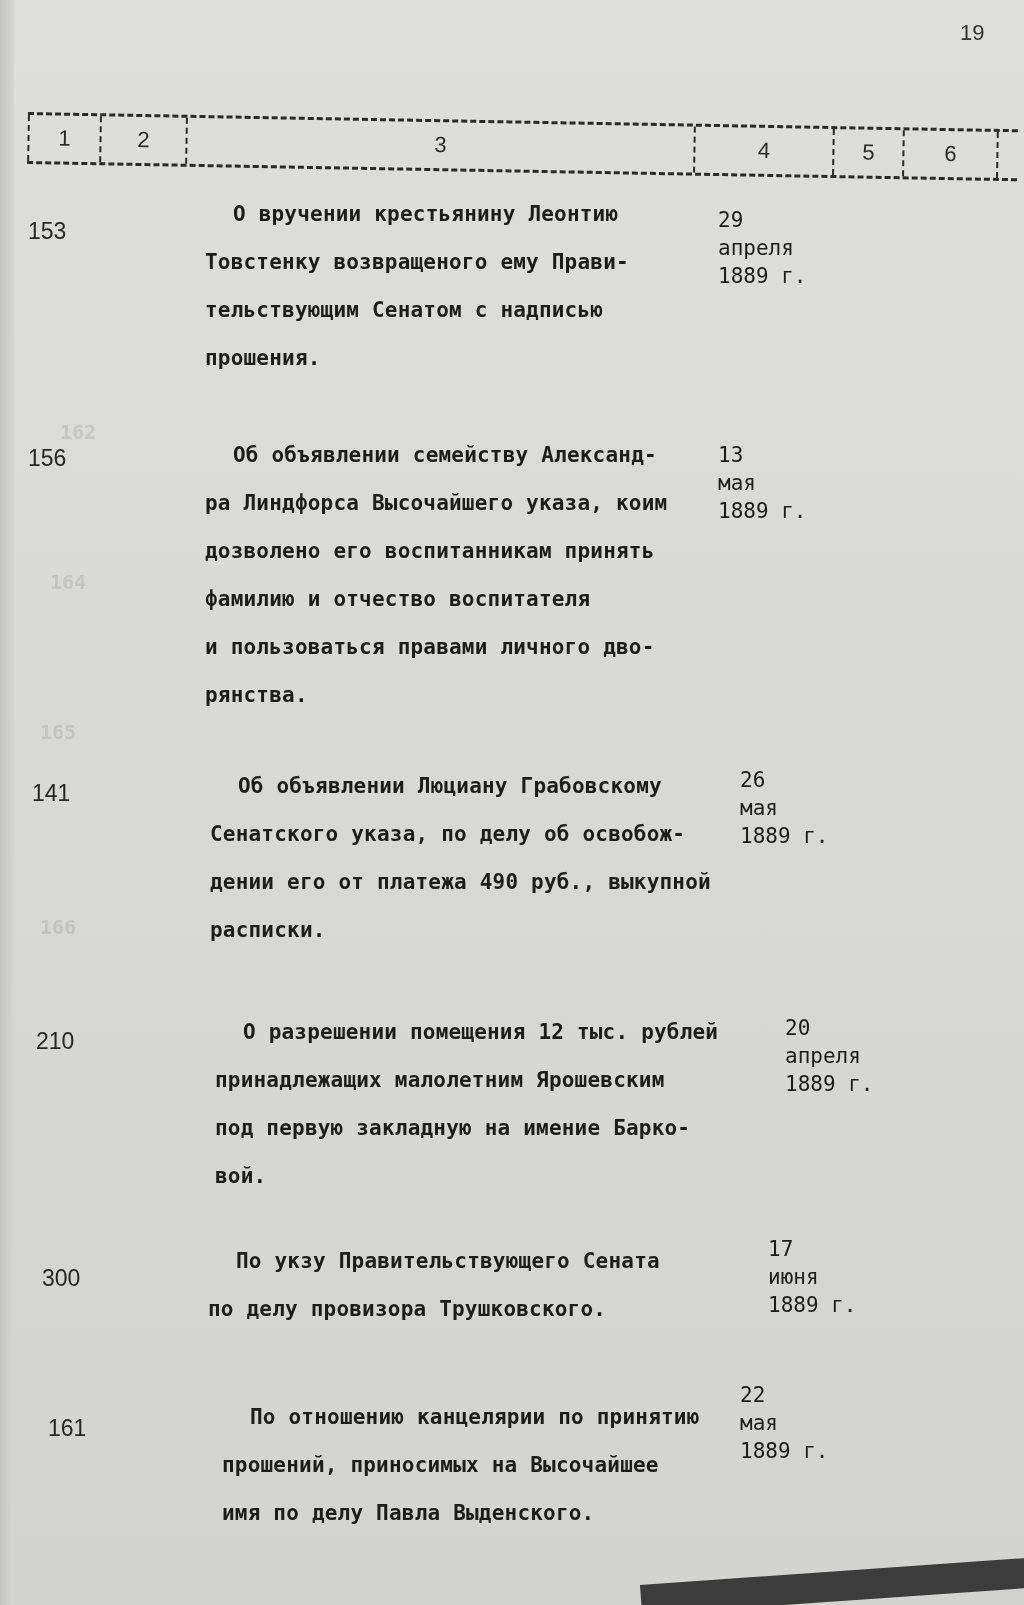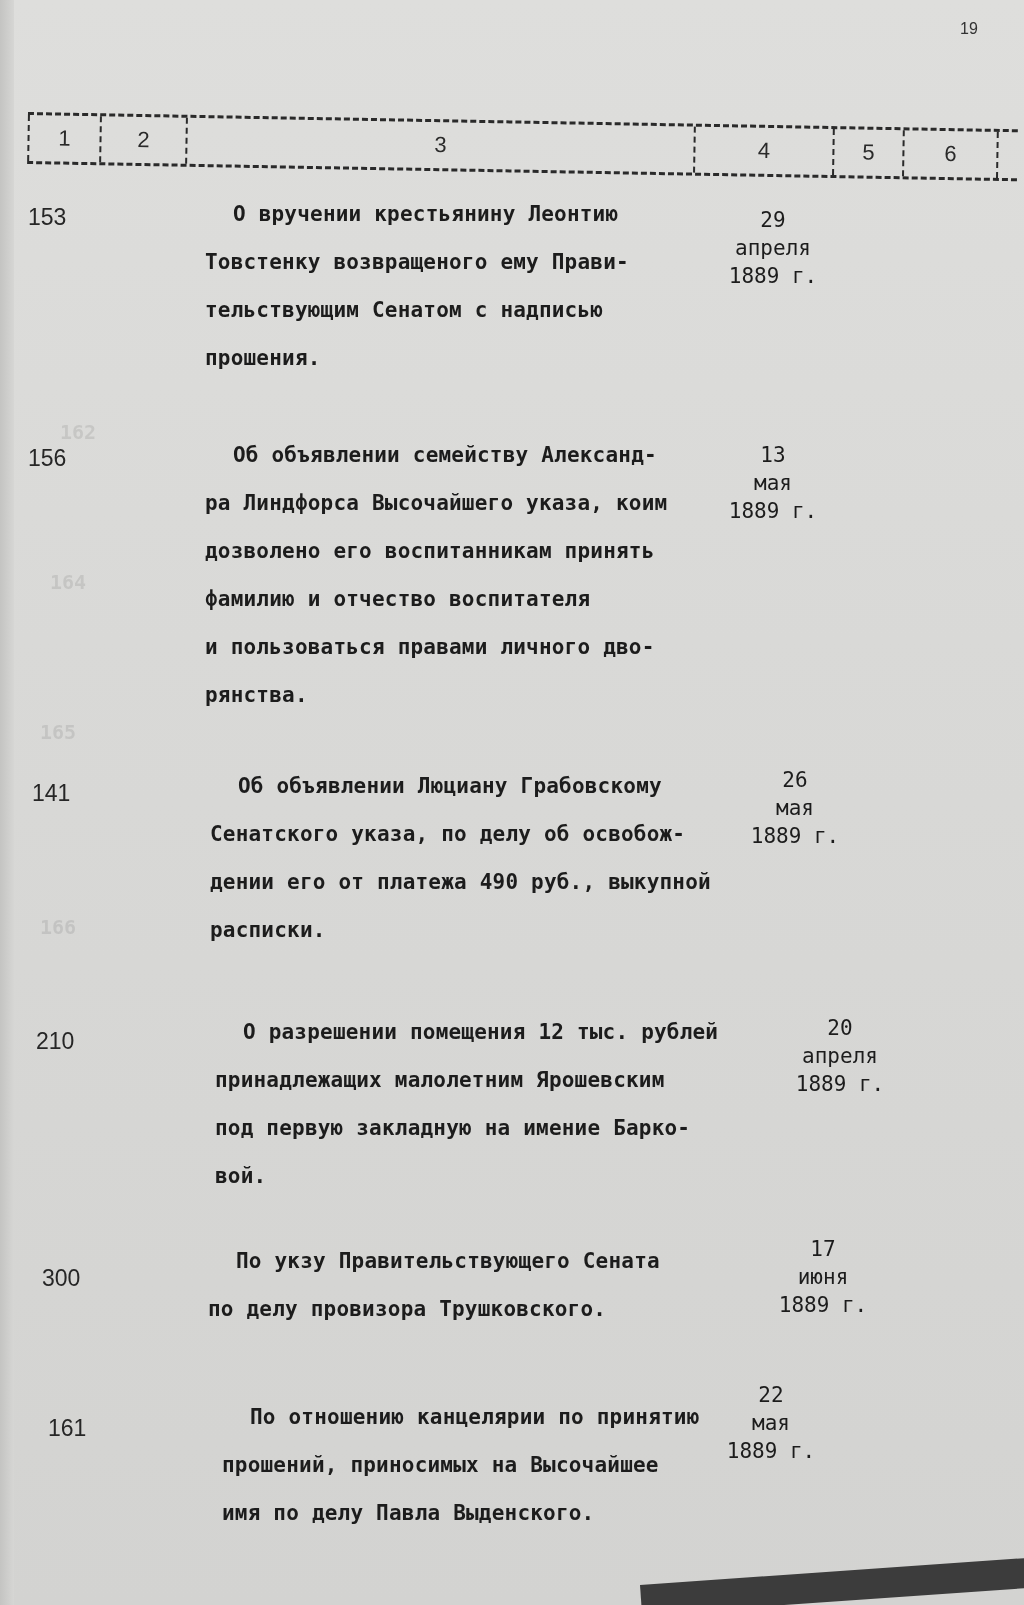--- a/index.html
+++ b/index.html
@@ -16,21 +16,21 @@
     }
     .left-edge {
       position: absolute; left: 0; top: 0; width: 14px; height: 1605px;
       background: linear-gradient(90deg, #c4c4c2, #d6d6d4);
     }
     .bottom-shadow {
       position: absolute; left: 640px; top: 1585px; width: 420px; height: 30px;
       background: #3c3c3c; transform: rotate(-4deg); transform-origin: left top;
     }
     .page-number {
-      position: absolute; left: 960px; top: 20px; font-size: 16px;
+      position: absolute; left: 960px; top: 20px; font-size: 22px;
       font-family: "Liberation Sans", sans-serif; color: #333;
     }
     .header-table {
       position: absolute; left: 28px; top: 112px; width: 990px; height: 46px;
       border-top: 3px dashed #2a2a2a; border-bottom: 3px dashed #2a2a2a;
       display: flex; transform: rotate(1.0deg); transform-origin: left top;
     }
     .header-cell {
       border-left: 2px dashed #2a2a2a; display: flex; align-items: center;
       justify-content: center; font-size: 22px;
@@ -41,21 +41,21 @@
     .entry-num {
       position: absolute; left: 28px; font-size: 23px;
       font-family: "Liberation Sans", sans-serif; color: #262626;
     }
     .entry-text {
       position: absolute; left: 205px; width: 520px; font-size: 21px;
       font-weight: bold; letter-spacing: 0.2px; line-height: 48px;
       white-space: pre-line; color: #1c1c1c;
     }
     .entry-date {
-      position: absolute; font-size: 21px; line-height: 28px; text-align: center;
+      position: absolute; font-size: 21px; line-height: 28px; 
       width: 110px; color: #1c1c1c;
     }
     .entry-date span { display: block; }
     .ghost {
       position: absolute; color: rgba(60,60,60,0.12); font-size: 20px; font-weight: bold;
     }
   </style>
 </head>
 <body>
 
@@ -72,21 +72,21 @@
   <div class="header-table">
     <div class="header-cell" style="width:70px">1</div>
     <div class="header-cell" style="width:84px">2</div>
     <div class="header-cell" style="width:506px">3</div>
     <div class="header-cell" style="width:137px">4</div>
     <div class="header-cell" style="width:68px">5</div>
     <div class="header-cell" style="width:92px">6</div>
   </div>
 
   <div class="entry" style="top:200px">
-    <div class="entry-num" style="top:4px">153</div>
+    <div class="entry-num" style="top:18px">153</div>
     <div class="entry-text" style="top:-10px;text-indent:28px">О вручении крестьянину Леонтию
 Товстенку возвращеного ему Прави-
 тельствующим Сенатом с надписью
 прошения.</div>
     <div class="entry-date" style="left:718px;top:6px">
       <span>29</span>
       <span>апреля</span>
       <span>1889 г.</span>
     </div>
   </div>
@@ -141,21 +141,21 @@
       <span>июня</span>
       <span>1889 г.</span>
     </div>
   </div>
 
   <div class="entry" style="top:1415px">
     <div class="entry-num" style="top:0px;left:48px">161</div>
     <div class="entry-text" style="top:-22px;left:222px;text-indent:28px">По отношению канцелярии по принятию
 прошений, приносимых на Высочайшее
 имя по делу Павла Выденского.</div>
-    <div class="entry-date" style="left:716px;top:-34px">
+    <div class="entry-date" style="left:740px;top:-34px">
       <span>22</span>
       <span>мая</span>
       <span>1889 г.</span>
     </div>
   </div>
 
   <div class="bottom-shadow"></div>
 </div>
 
 </body></html>

